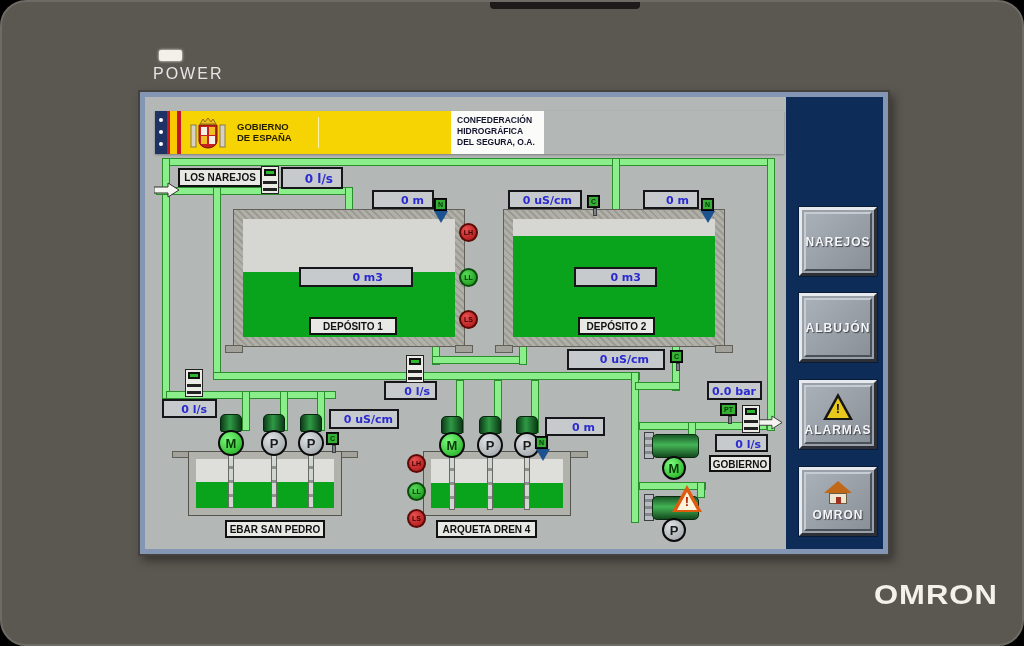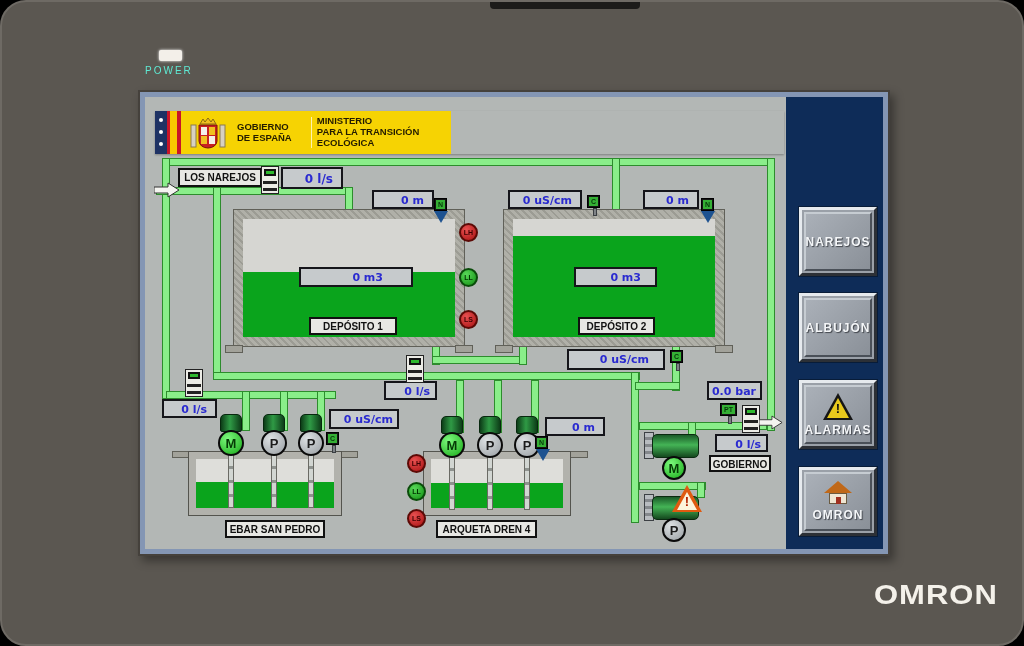--- a/index.html
+++ b/index.html
@@ -6,22 +6,22 @@
   html,body { width:1024px; height:646px; background:#000; overflow:hidden;
               font-family:"Liberation Sans", sans-serif; }
 
   
   .bezel { position:absolute; left:0; top:0; width:1024px; height:646px;
            background:#5b5751; border-radius:26px; border:2px solid #6e6a64; }
   .bezel-top-strip { position:absolute; left:488px; top:0; width:150px; height:7px;
            background:#1c1b19; border-radius:0 0 4px 4px; }
   .power-led { position:absolute; left:157px; top:48px; width:23px; height:11px;
            background:#f3efe9; border-radius:2px; box-shadow:0 0 3px #fff; }
-  .power-label { position:absolute; left:143px; top:63px; color:#5eead4;
-           font-size:10px; letter-spacing:2px; }
+  .power-label { position:absolute; left:151px; top:63px; color:#e5e5e5;
+           font-size:16px; letter-spacing:2px; }
   .brand { position:absolute; left:872px; top:575px; color:#f4f1ea;
            font-size:31px; font-weight:800; letter-spacing:1px; transform:scaleY(.92); }
 
   
   .screen-outer { position:absolute; left:136px; top:88px; width:752px; height:466px;
            border:2px solid #45413c; background:#8496b4;
            box-shadow:4px 5px 9px rgba(0,0,0,.38); }
   .screen { position:absolute; inset:2px; border:3px solid #8496b4;
            background:#b3b7b5; overflow:hidden; }
 
@@ -342,24 +342,25 @@
           <rect x="22" y="12" width="6" height="8" fill="#f0c020"></rect>
           <rect x="14" y="21" width="6" height="8" fill="#f0c020"></rect>
           <rect x="22" y="21" width="6" height="8" fill="#f4f0e8"></rect>
           <path d="M13 9 l3 -5 2 3 3 -4 3 4 2 -3 3 5 z" fill="#f0c020" stroke="#8a6a10"></path>
         </svg>
         <div class="gob">
           <div>GOBIERNO</div>
           <div>DE ESPAÑA</div>
         </div>
         <div class="hdr-div"></div>
-        <div class="min">
-          <div>MINISTERIO</div>
-          <div>PARA LA TRANSICIÓN ECOLÓGICA</div>
-        </div>
+      </div>
+      <div class="hdr-white">
+        <div>CONFEDERACIÓN</div>
+        <div>HIDROGRÁFICA</div>
+        <div>DEL SEGURA, O.A.</div>
       </div>
     </div>
 
     <div class="sidebar">
       <div class="btn" style="top:196px">
         <div class="btn-face">
               <span class="lbl">ALBUJÓN</span>
             </div>
       </div>
       <div class="btn" style="top:110px">

